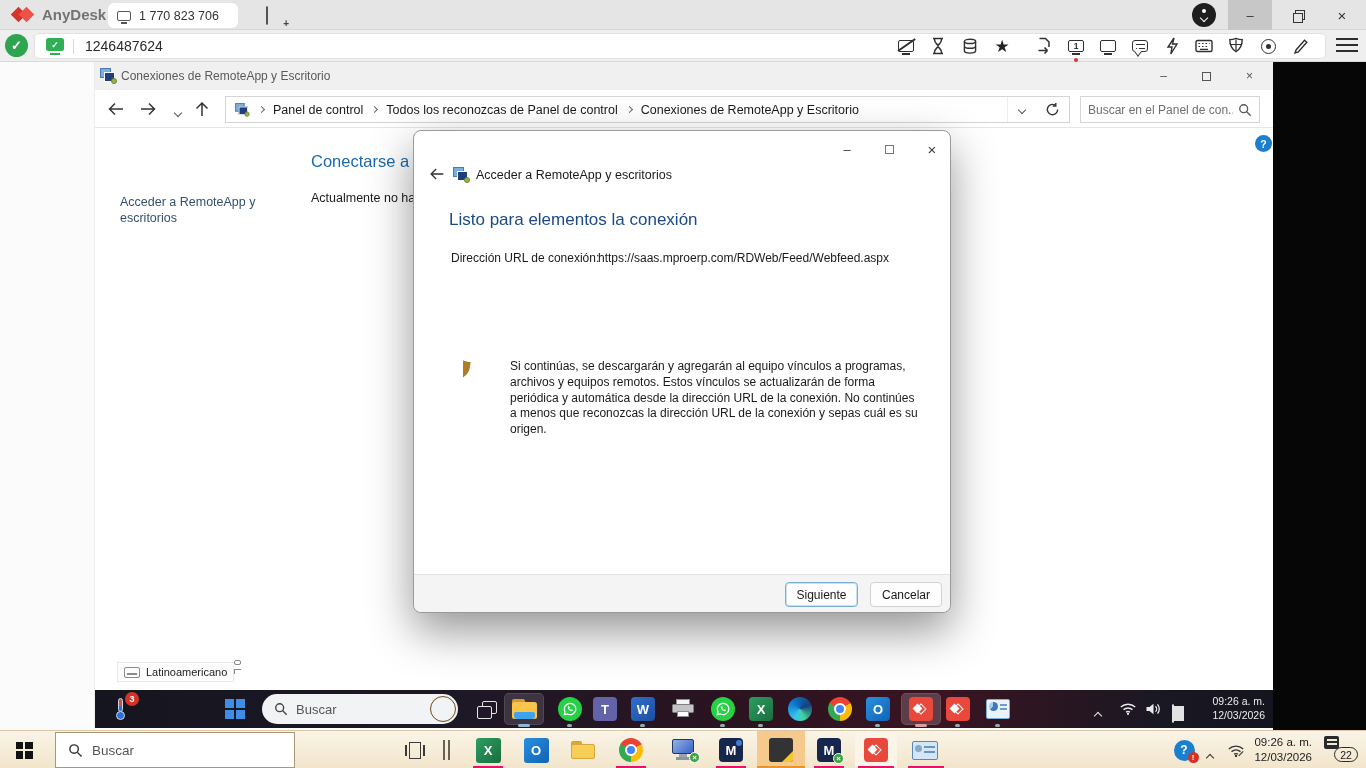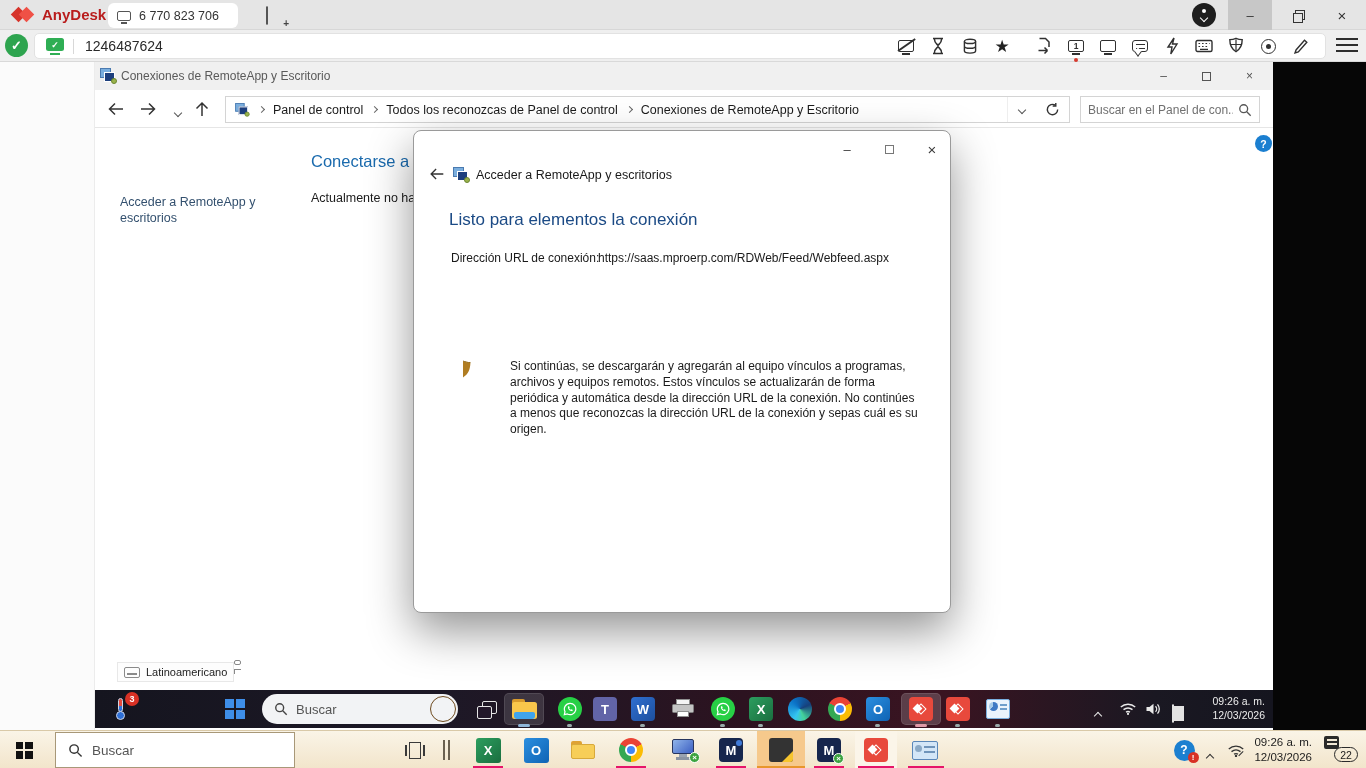--- a/index.html
+++ b/index.html
@@ -5,21 +5,21 @@
   *{box-sizing:border-box;margin:0;padding:0;font-family:"Liberation Sans",sans-serif}
   html,body{width:1366px;height:768px;overflow:hidden;background:#000}
   .stage{position:relative;width:1366px;height:768px;background:#fff}
 
   
   .ad-titlebar{position:absolute;left:0;top:0;width:1366px;height:30px;background:#e5e5e5;border-bottom:1px solid #d7d7d7}
   .ad-logo{position:absolute;left:12px;top:8px;width:26px;height:14px}
   .ad-logo .d1,.ad-logo .d2{position:absolute;width:11px;height:11px;transform:rotate(45deg);top:1px}
   .ad-logo .d1{left:1px;background:#d6342b}
   .ad-logo .d2{left:9px;background:#ef5146}
-  .ad-brand{position:absolute;left:42px;top:6px;font-size:15px;font-weight:bold;color:#b91c1c}
+  .ad-brand{position:absolute;left:42px;top:6px;font-size:15px;font-weight:bold;color:#737373}
   .ad-tab{position:absolute;left:108px;top:3px;width:130px;height:25px;background:#fff;border-radius:6px;display:flex;align-items:center;padding-left:9px;gap:8px}
   .mon-sm{width:14px;height:10px;border:1.5px solid #555;border-radius:2px;position:relative}
   .mon-sm::after{content:"";position:absolute;left:3px;right:3px;bottom:-4px;height:1.8px;background:#555}
   .ad-tab-label{font-size:12.5px;color:#333}
   .ad-newtab{position:absolute;left:266px;top:7px;width:20px;height:16px}
   .ad-newtab .mon-sm{width:15px;height:11px}
   .ad-newtab .plus{position:absolute;right:-3px;bottom:-5px;font-size:10px;font-weight:bold;color:#444;background:#e5e5e5;line-height:8px}
   .ad-account{position:absolute;left:1192px;top:3px;width:24px;height:24px;border-radius:50%;background:#1e1e1e}
   .ad-account .dot{position:absolute;left:10px;top:6px;width:4px;height:4px;border-radius:50%;background:#fff}
   .ad-account .chv{position:absolute;left:8.5px;top:12px;border-color:#fff}
@@ -220,21 +220,21 @@
 <div class="stage">
 
   <div class="ad-titlebar">
     <div class="ad-logo">
         <i class="d1"></i>
         <i class="d2"></i>
       </div>
     <div class="ad-brand">AnyDesk</div>
     <div class="ad-tab">
       <span class="mon-sm"></span>
-      <span class="ad-tab-label">6 770 823 706</span>
+      <span class="ad-tab-label">1 770 823 706</span>
     </div>
     <div class="ad-newtab">
       <span class="mon-sm"></span>
       <span class="plus">+</span>
     </div>
     <div class="ad-account">
         <i class="dot"></i>
         <i class="chv"></i>
       </div>
     <div class="winbtn wb-min">–</div>
@@ -587,20 +587,24 @@
 
 
     <span class="dlg-shield">
       <svg width="18" height="21" viewBox="0 0 18 21">
           <path d="M9 1c2.4 1.1 4.8 1.6 7.4 1.6 0 6.4-2 11.9-7.4 14.  -5.4-2.5-7.4-8-7.4-14C4.2 2.6 6.6 2.1 9 1z" fill="#d9a33c" stroke="#7a5c1e" stroke-width="1"></path>
           <path d="M9 1c2.4 1.1 4.8 1.6 7.4 1.6 0 6.4-2 11.9-7.4 14.8z" fill="#b07d22"></path>
         </svg>
     </span>
     <div class="dlg-warn">Si continúas, se descargarán y agregarán al equipo vínculos a programas, archivos y equipos remotos. Estos vínculos se actualizarán de forma periódica y automática desde la dirección URL de la conexión. No continúes a menos que reconozcas la dirección URL de la conexión y sepas cuál es su origen.</div>
 
+    <div class="dlg-footer">
+      <div class="btn btn-next">Siguiente</div>
+      <div class="btn btn-cancel">Cancelar</div>
+    </div>
   </div>
 
   <div class="l-taskbar">
     <div class="l-item" style="left:10px">
         <span class="win-grid black" style="width:17px;height:17px;gap:1.5px">
           <i></i>
           <i></i>
           <i></i>
           <i></i>
         </span>

